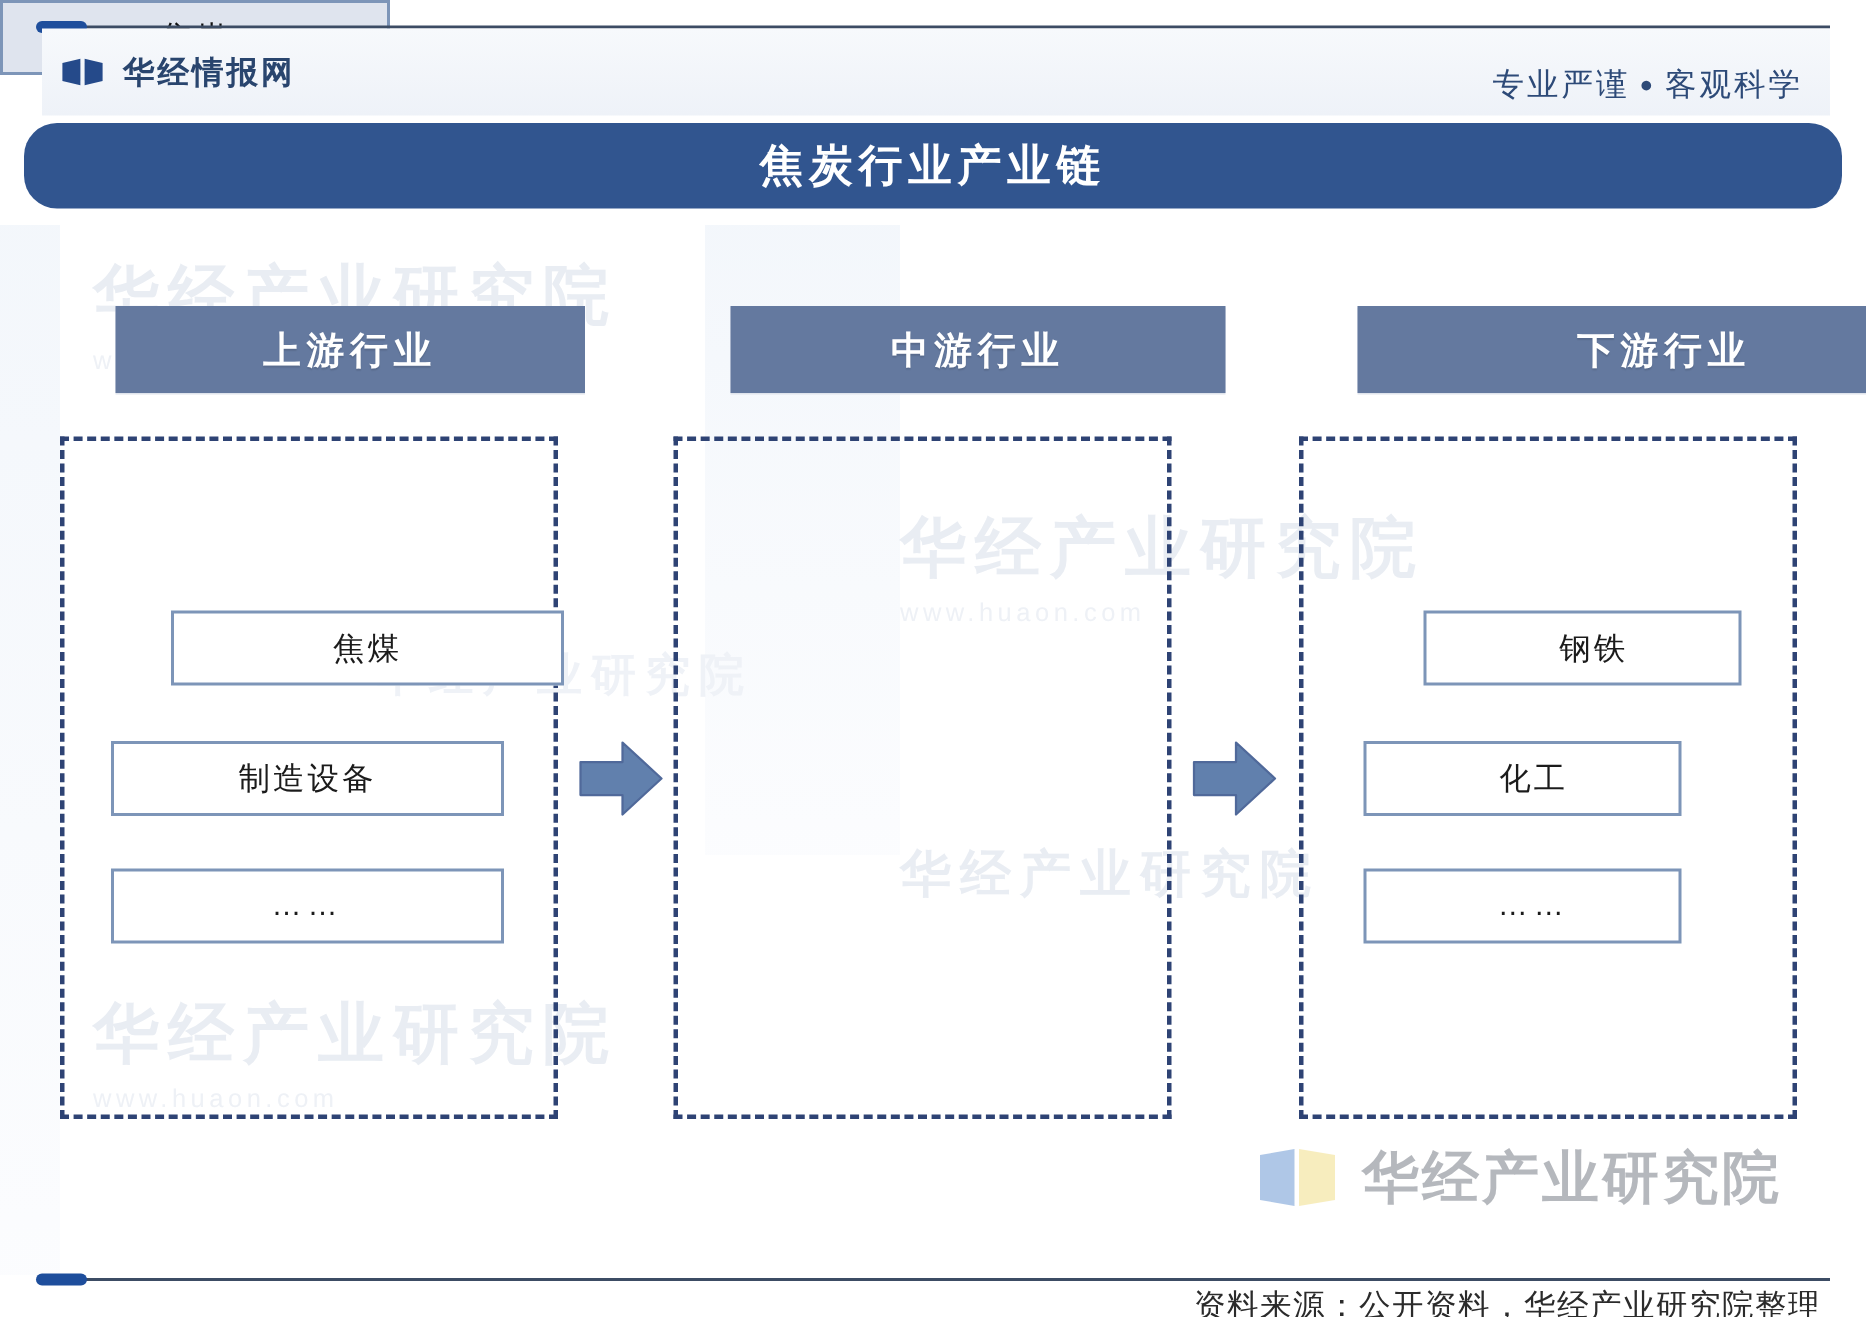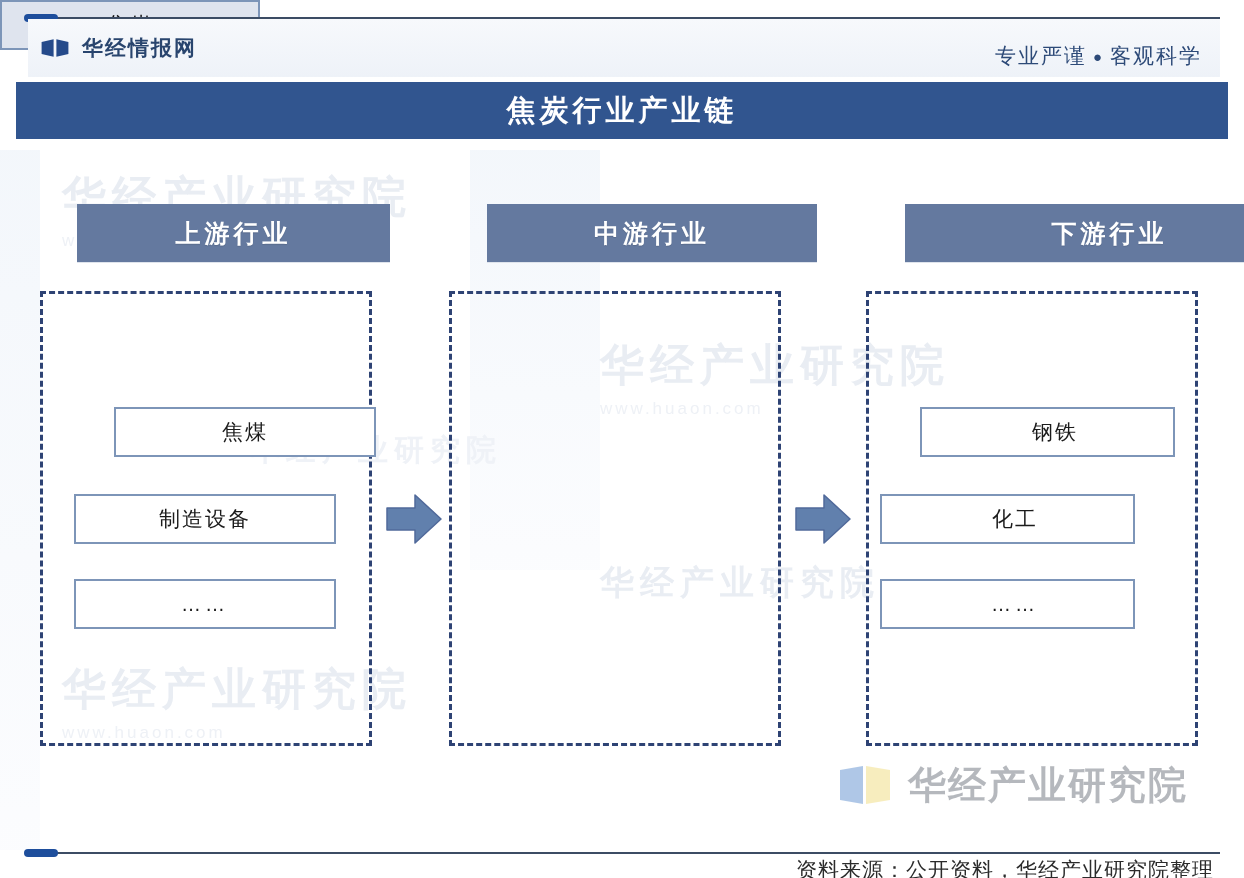--- a/index.html
+++ b/index.html
@@ -122,20 +122,21 @@
   .title-bar {
     position: absolute;
     left: 16px;
     top: 82px;
     width: 1212px;
     height: 57px;
     background: #31558f;
     display: flex;
     align-items: center;
     justify-content: center;
+    border-radius: 22px;
   }
   .title-bar .title {
     color: #ffffff;
     font-size: 29px;
     font-weight: 700;
     letter-spacing: 4px;
   }
 
   
   .col-head {
@@ -183,21 +184,21 @@
     box-sizing: border-box;
   }
   .cell .txt {
     font-size: 21px;
     color: #1b1b1b;
     letter-spacing: 2px;
   }
   .cell.dots .txt { letter-spacing: 4px; font-size: 20px; }
 
   .cell-left  { left: 74px;  width: 262px; }
-  .cell-right { left: 880px; width: 255px; padding-left: 15px; }
+  .cell-right { left: 909px; width: 212px; padding-left: 15px; }
   .row-1 { top: 407px; margin-left: 40px; }
   .row-2 { top: 494px; }
   .row-3 { top: 579px; }
 
   .cell-mid {
     left: 485px;
     top: 494px;
     width: 260px;
     height: 50px;
     border: 2px solid #7d95b8;

